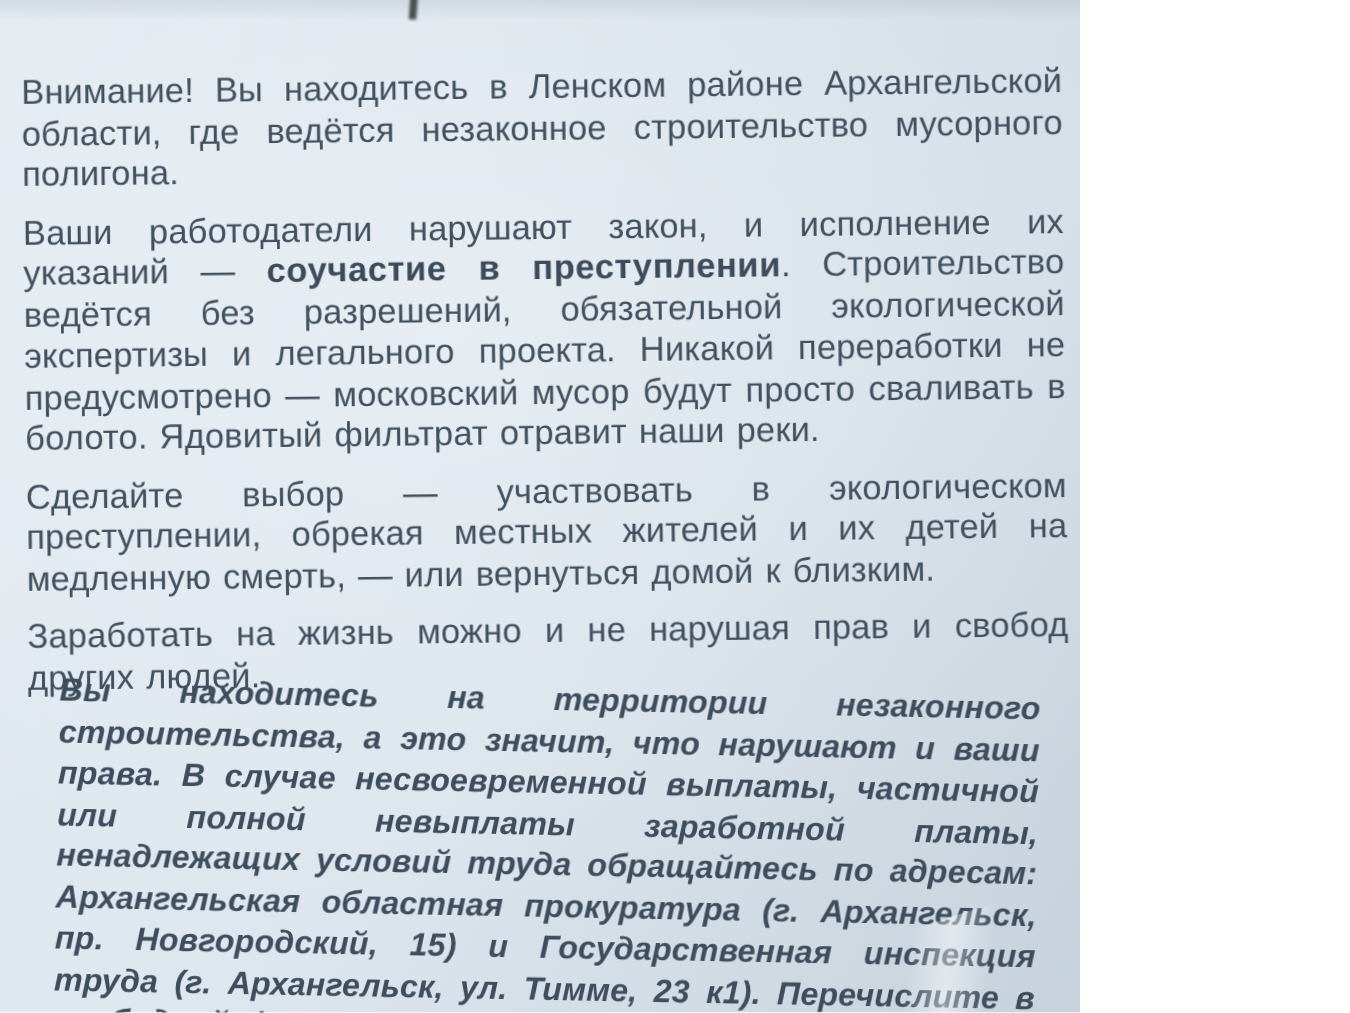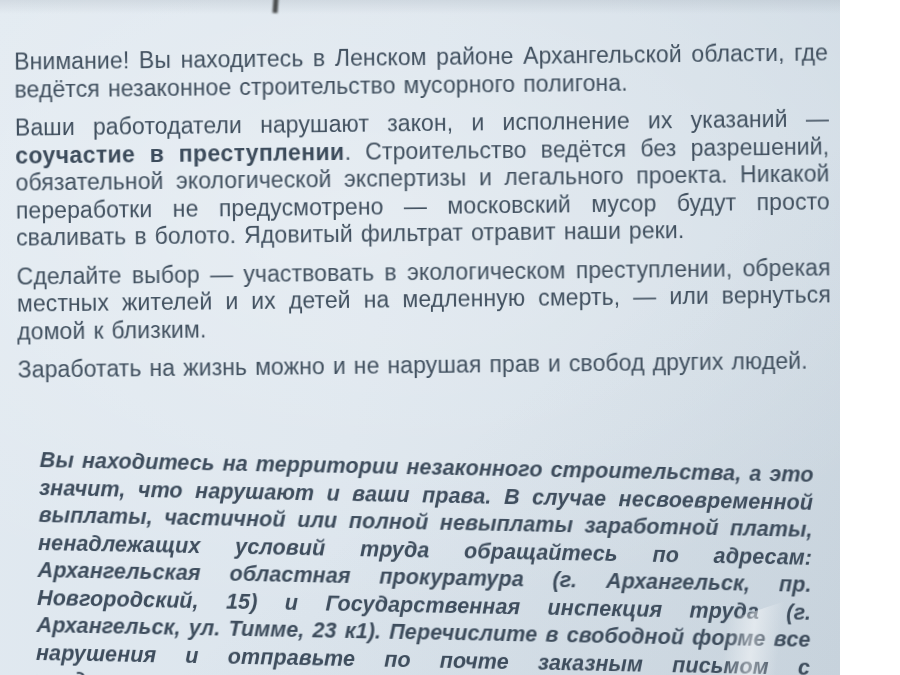--- a/index.html
+++ b/index.html
@@ -4,21 +4,21 @@
 <style>
   html, body {
     margin: 0;
     padding: 0;
     width: 900px;
     height: 675px;
     overflow: hidden;
   }
   .photo {
     position: relative;
-    width: 840px;
+    width: 720px;
     height: 675px;
     font-family: "Liberation Sans", sans-serif;
     color: #41505f;
     background:
       linear-gradient(to bottom, rgba(140,152,164,0.20), rgba(255,255,255,0) 14px),
       linear-gradient(to bottom right, rgba(255,255,255,0) 60%, rgba(116,132,148,0.10)),
       radial-gradient(130% 100% at 42% 32%, rgba(255,255,255,0.28), rgba(255,255,255,0) 60%),
       linear-gradient(102deg, #e2eaf1 0%, #dce5ed 45%, #d0dbe4 100%);
   }
   

